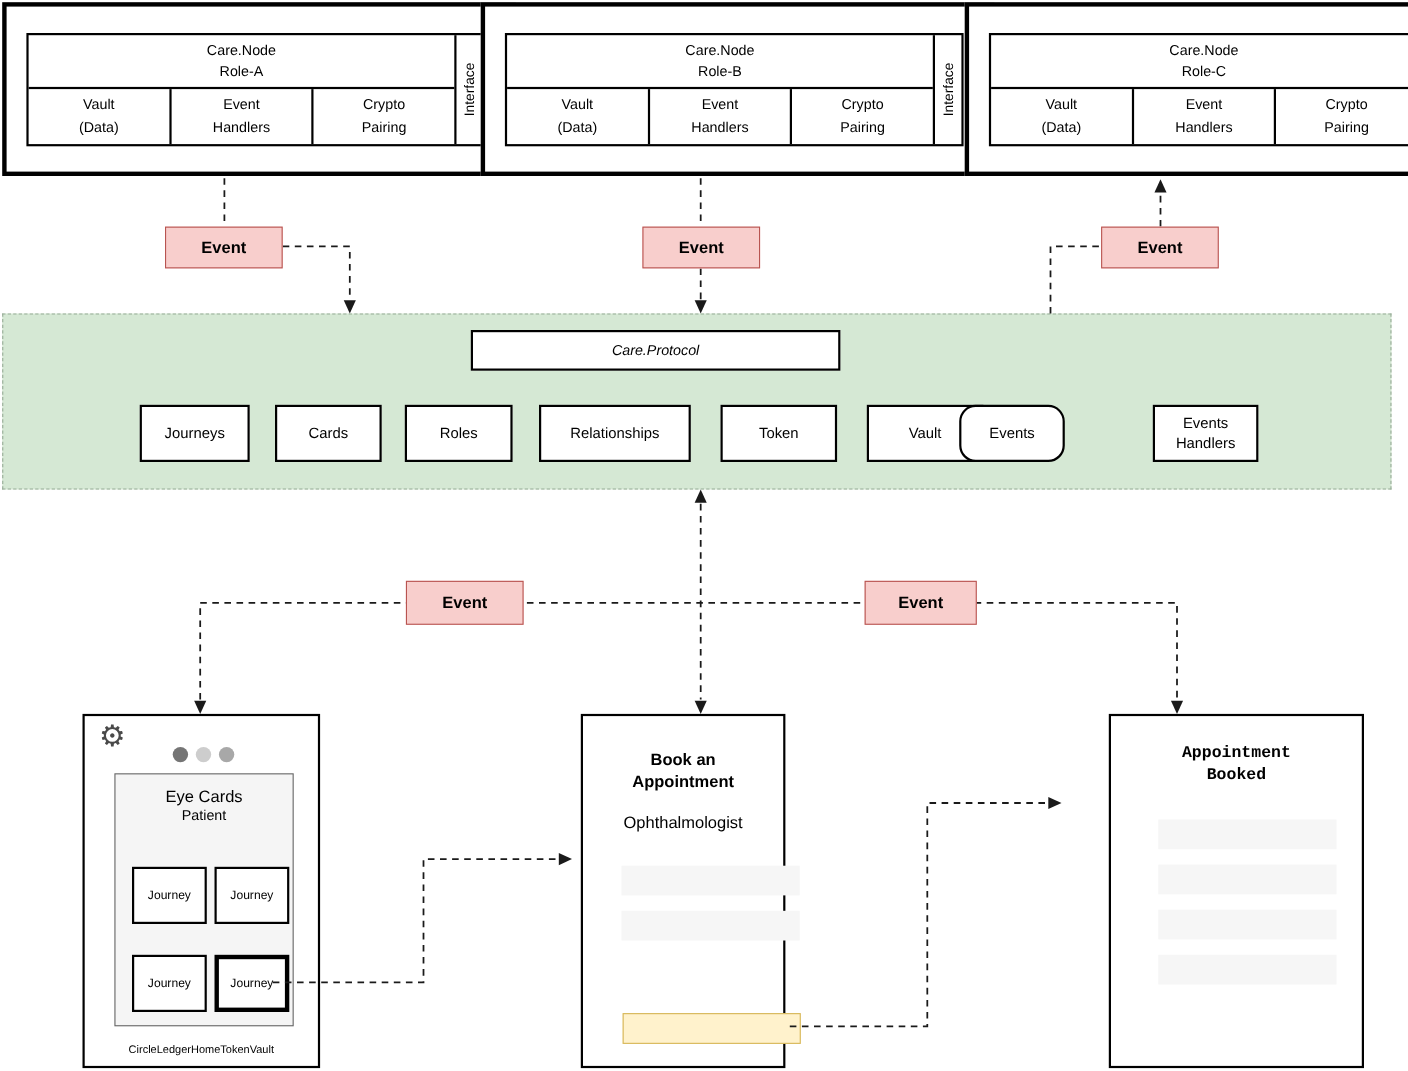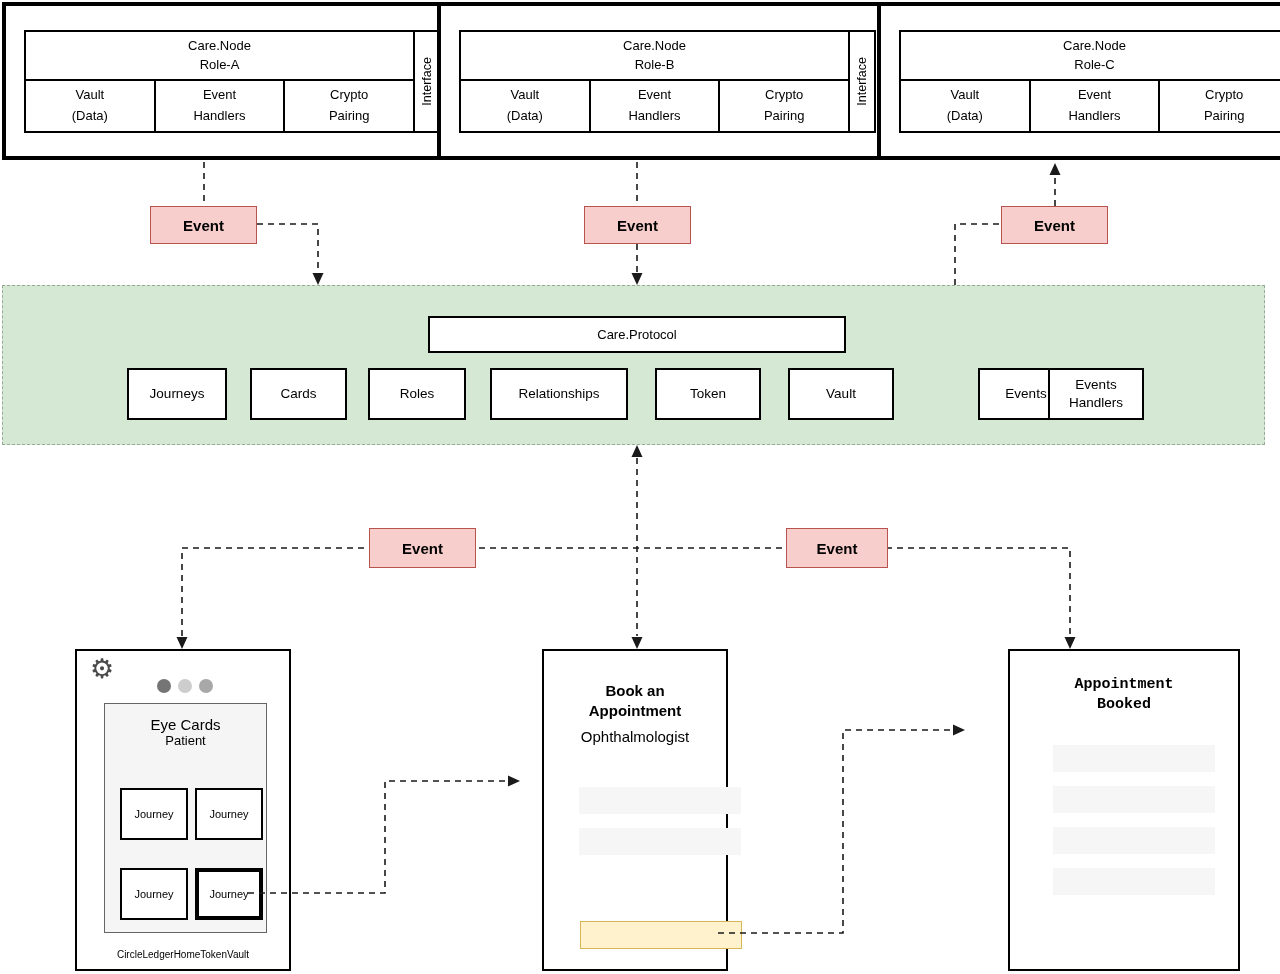--- a/index.html
+++ b/index.html
@@ -16,43 +16,43 @@
   .cell { flex:1; display:flex; flex-direction:column; justify-content:center; align-items:center; font-size:13px; line-height:1.6; border-right:2px solid #000; text-align:center; }
   .cell:last-child { border-right:none; }
   .iface-col { width:26px; border-left:2px solid #000; display:flex; align-items:center; justify-content:center; }
   .iface-text { writing-mode:vertical-rl; transform:rotate(180deg); font-size:12.5px; }
 
   
   .event { position:absolute; width:107px; height:38px; background:#F8CECC; border:1.5px solid #B85450; display:flex; align-items:center; justify-content:center; font-weight:bold; font-size:15px; z-index:6; }
 
   
   .band { position:absolute; left:2px; top:285px; width:1263px; height:160px; background:#D5E8D4; border:1px dashed #96ab96; z-index:1; }
-  .proto { position:absolute; left:428px; top:316px; width:418px; height:37px; background:#fff; border:2px solid #000; display:flex; align-items:center; justify-content:center; font-size:13px; z-index:2; }
+  .proto { position:absolute; left:428px; top:300px; width:336px; height:37px; background:#fff; border:2px solid #000; display:flex; align-items:center; justify-content:center; font-size:13px; z-index:2;font-style:italic; }
   .comp { position:absolute; top:368px; height:52px; background:#fff; border:2px solid #000; display:flex; align-items:center; justify-content:center; text-align:center; font-size:13.5px; line-height:1.3; padding:0 8px; z-index:2; }
 
   
   .phone { position:absolute; top:649px; height:322px; background:#fff; border:2px solid #000; z-index:2; }
   #phone1 { left:75px;  width:216px; }
-  #phone2 { left:542px; width:186px; }
+  #phone2 { left:528px; width:186px; }
   #phone3 { left:1008px; width:232px;font-family:Liberation Mono, monospace; }
 
   .gear { position:absolute; left:13px; top:5px; font-size:27px; color:#4a4a4a; line-height:1; }
   .dots { position:absolute; left:80px; top:28px; display:flex; gap:7px; }
   .dot  { width:14px; height:14px; border-radius:50%; }
   .dot1 { background:#757575; } .dot2 { background:#cdcdcd; } .dot3 { background:#a8a8a8; }
 
   .panel { position:absolute; left:27px; top:52px; width:163px; height:230px; background:#f5f5f5; border:1px solid #666; }
   .panel-title { margin-top:12px; text-align:center; font-size:15px; }
   .panel-sub   { text-align:center; font-size:13px; }
   .journey { position:absolute; width:68px; height:52px; background:#fff; border:2px solid #000; display:flex; align-items:center; justify-content:center; font-size:11px; }
   .journey.selected { border-width:4px; }
   .pnav { position:absolute; left:5px; right:5px; bottom:9px; display:flex; justify-content:center; font-size:10px; }
 
   .p2-title { margin:30px auto 0; width:140px; text-align:center; font-weight:bold; font-size:15px; line-height:1.35; }
-  .p2-sub   { margin-top:6px; text-align:center; font-size:15px; }
+  .p2-sub   { margin-top:18px; text-align:center; font-size:15px; }
   .p3-title { margin:24px auto 0; width:130px; text-align:center; font-weight:bold; font-size:15px; line-height:1.35; }
   .bar { position:absolute; background:#f6f6f6; }
   .cta { position:absolute; left:36px; top:270px; width:162px; height:28px; background:#FFF2CC; border:1.5px solid #D6B656; }
 
   
   #wires { position:absolute; left:0; top:0; z-index:3; pointer-events:none; }
   #wires path { fill:none; stroke:#1a1a1a; stroke-width:1.6; stroke-dasharray:6 5; }
   #wires polygon { fill:#1a1a1a; }
 </style>
 </head>
@@ -150,21 +150,21 @@
 
   <div class="band"></div>
   <div class="proto">Care.Protocol</div>
 
   <div class="comp" style="left:250px; width:97px;">Cards</div>
   <div class="comp" style="left:127px; width:100px;">Journeys</div>
   <div class="comp" style="left:490px; width:138px;">Relationships</div>
   <div class="comp" style="left:368px; width:98px;">Roles</div>
   <div class="comp" style="left:655px; width:106px;">Token</div>
   <div class="comp" style="left:788px; width:106px;">Vault</div>
-  <div class="comp" style="left:978px; width:96px;">Events</div>
+  <div class="comp" style="left:872px; width:96px;border-radius:15px;">Events</div>
   <div class="comp" style="left:1048px; width:96px;">Events Handlers</div>
 
   <div class="event" style="left:369px; top:528px; height:40px;">Event</div>
   <div class="event" style="left:786px; top:528px; height:40px; width:102px;">Event</div>
 
   <div class="phone" id="phone1">
     <div class="gear">⚙</div>
     <div class="dots">
       <span class="dot dot1"></span>
       <span class="dot dot2"></span>

